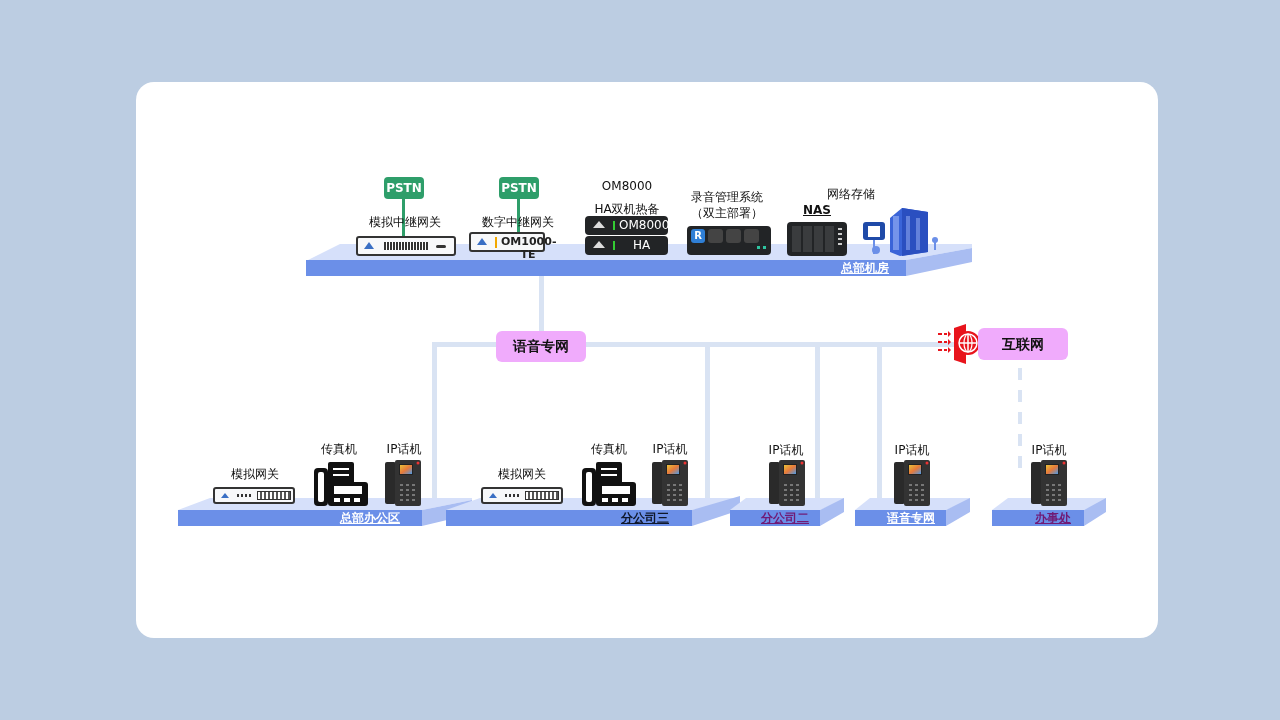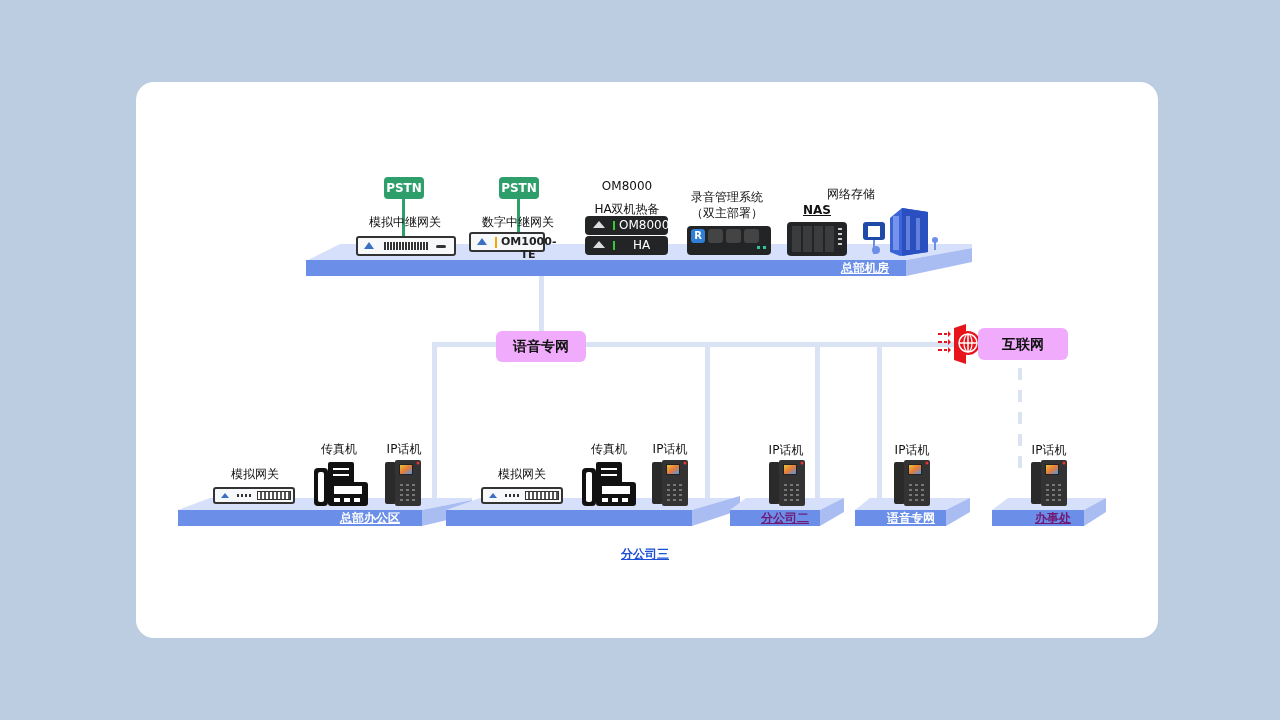--- a/index.html
+++ b/index.html
@@ -137,21 +137,21 @@
   <polygon points="650,16 674,4 674,18 650,32" fill="#a9bdf2"></polygon>
   <rect x="560" y="16" width="90" height="16" fill="#6b8fe8"></rect>
   <polygon points="685,16 700,4 800,4 800,6 776,16" fill="#d6e0fa"></polygon>
   <polygon points="776,16 800,4 800,18 776,32" fill="#a9bdf2"></polygon>
   <rect x="685" y="16" width="91" height="16" fill="#6b8fe8"></rect>
   <polygon points="822,16 838,4 936,4 936,6 914,16" fill="#d6e0fa"></polygon>
   <polygon points="914,16 936,4 936,18 914,32" fill="#a9bdf2"></polygon>
   <rect x="822" y="16" width="92" height="16" fill="#6b8fe8"></rect>
 </svg>
 <div class="lbl b" style="left:330px;top:511px;width:80px;color:#fff;">总部办公区</div>
-<div class="lbl b" style="left:610px;top:511px;width:70px;color:#1d4ed8;margin-top:36px;">分公司三</div>
+<div class="lbl b" style="left:610px;top:511px;width:70px;color:#0f172a;">分公司三</div>
 <div class="lbl b" style="left:750px;top:511px;width:70px;color:#701a75;">分公司二</div>
 <div class="lbl b" style="left:876px;top:511px;width:70px;color:#fff;">语音专网</div>
 <div class="lbl b" style="left:1018px;top:511px;width:70px;color:#701a75;">办事处</div>
 
 <div class="lbl" style="left:215px;top:467px;width:80px;">模拟网关</div>
 <div class="dev-light" style="left:213px;top:487px;width:82px;height:17px;">
   <span class="abs" style="left:6px;top:4px;width:0;height:0;border-left:4px solid transparent;border-right:4px solid transparent;border-bottom:5px solid #3a6fc4;"></span>
   <span class="abs" style="left:22px;top:5px;width:14px;height:3px;background:repeating-linear-gradient(to right,#333 0 2px,transparent 2px 4px);"></span>
   <span class="abs" style="left:42px;top:2px;width:34px;height:9px;border:1px solid #333;background:repeating-linear-gradient(to right,#fff 0 2px,#555 2px 4px);"></span>
 </div>

